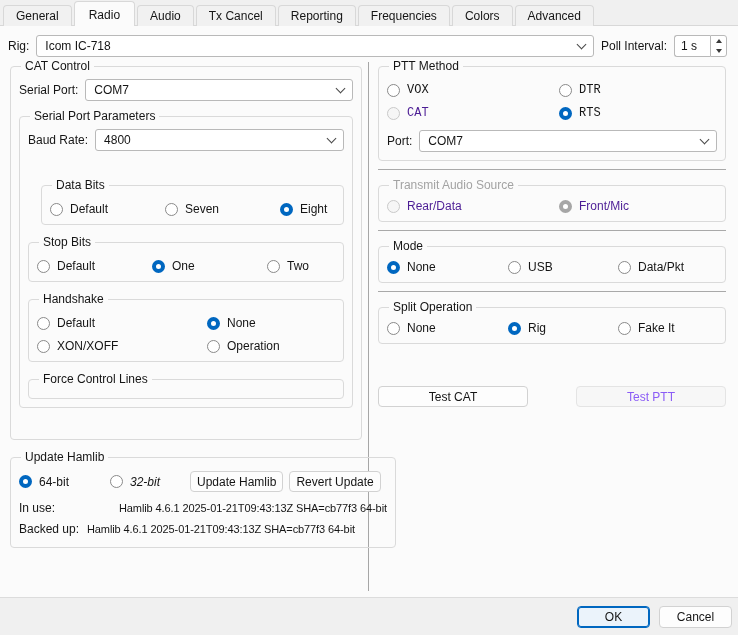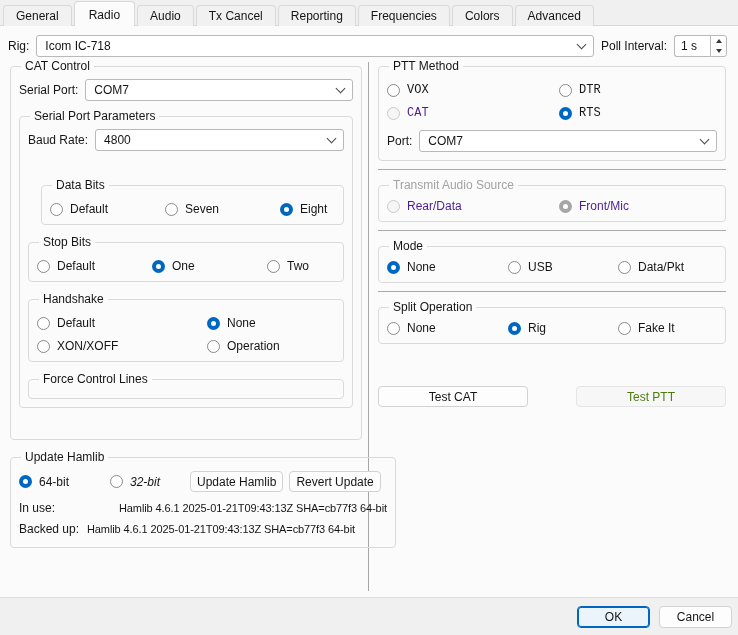--- a/index.html
+++ b/index.html
@@ -40,21 +40,21 @@
   .opt { display:flex; align-items:center; gap:7px; cursor:default; }
   .rb { width:13px; height:13px; border-radius:50%; background:#fff; border:1px solid #8a8a8a; flex:none; }
   .rb.on { border:4px solid #0067c0; }
   .rb.dis { border-color:#c9c9c9; background:#f6f6f6; }
   .rb.on.dis { border:4px solid #a6a6a6; background:#fff; }
   .opt.dis .lbl { color:#4c1d95; }
   
   .btn { height:22px; background:#fdfdfd; border:1px solid #d2d2d2; border-radius:4px;
     display:flex; align-items:center; justify-content:center; padding:0 10px;
     font-family:"Liberation Sans",sans-serif; font-size:12px; cursor:default; }
-  .btn.dis { color:#4d7c0f; background:#f7f7f7; border-color:#e4e4e4; }
+  .btn.dis { color:#8b5cf6; background:#f7f7f7; border-color:#e4e4e4; }
   .btn.default { background:#ebf3fb; border:1px solid #0067c0; box-shadow:inset 0 0 0 1px #0067c0; }
   
   .spin { display:flex; height:22px; }
   .spin .sval { width:36px; background:#fff; border:1px solid #b9b9b9; border-right:none;
     border-radius:3px 0 0 3px; display:flex; align-items:center; padding-left:6px; }
   .spin .arr { width:17px; background:#fff; border:1px solid #b9b9b9; border-radius:0 3px 3px 0;
     display:flex; flex-direction:column; }
   .spin .cell { flex:1; display:flex; align-items:center; justify-content:center; }
   .tri-up { width:0; height:0; border-left:3.5px solid transparent; border-right:3.5px solid transparent;
     border-bottom:4px solid #3a3a3a; }

